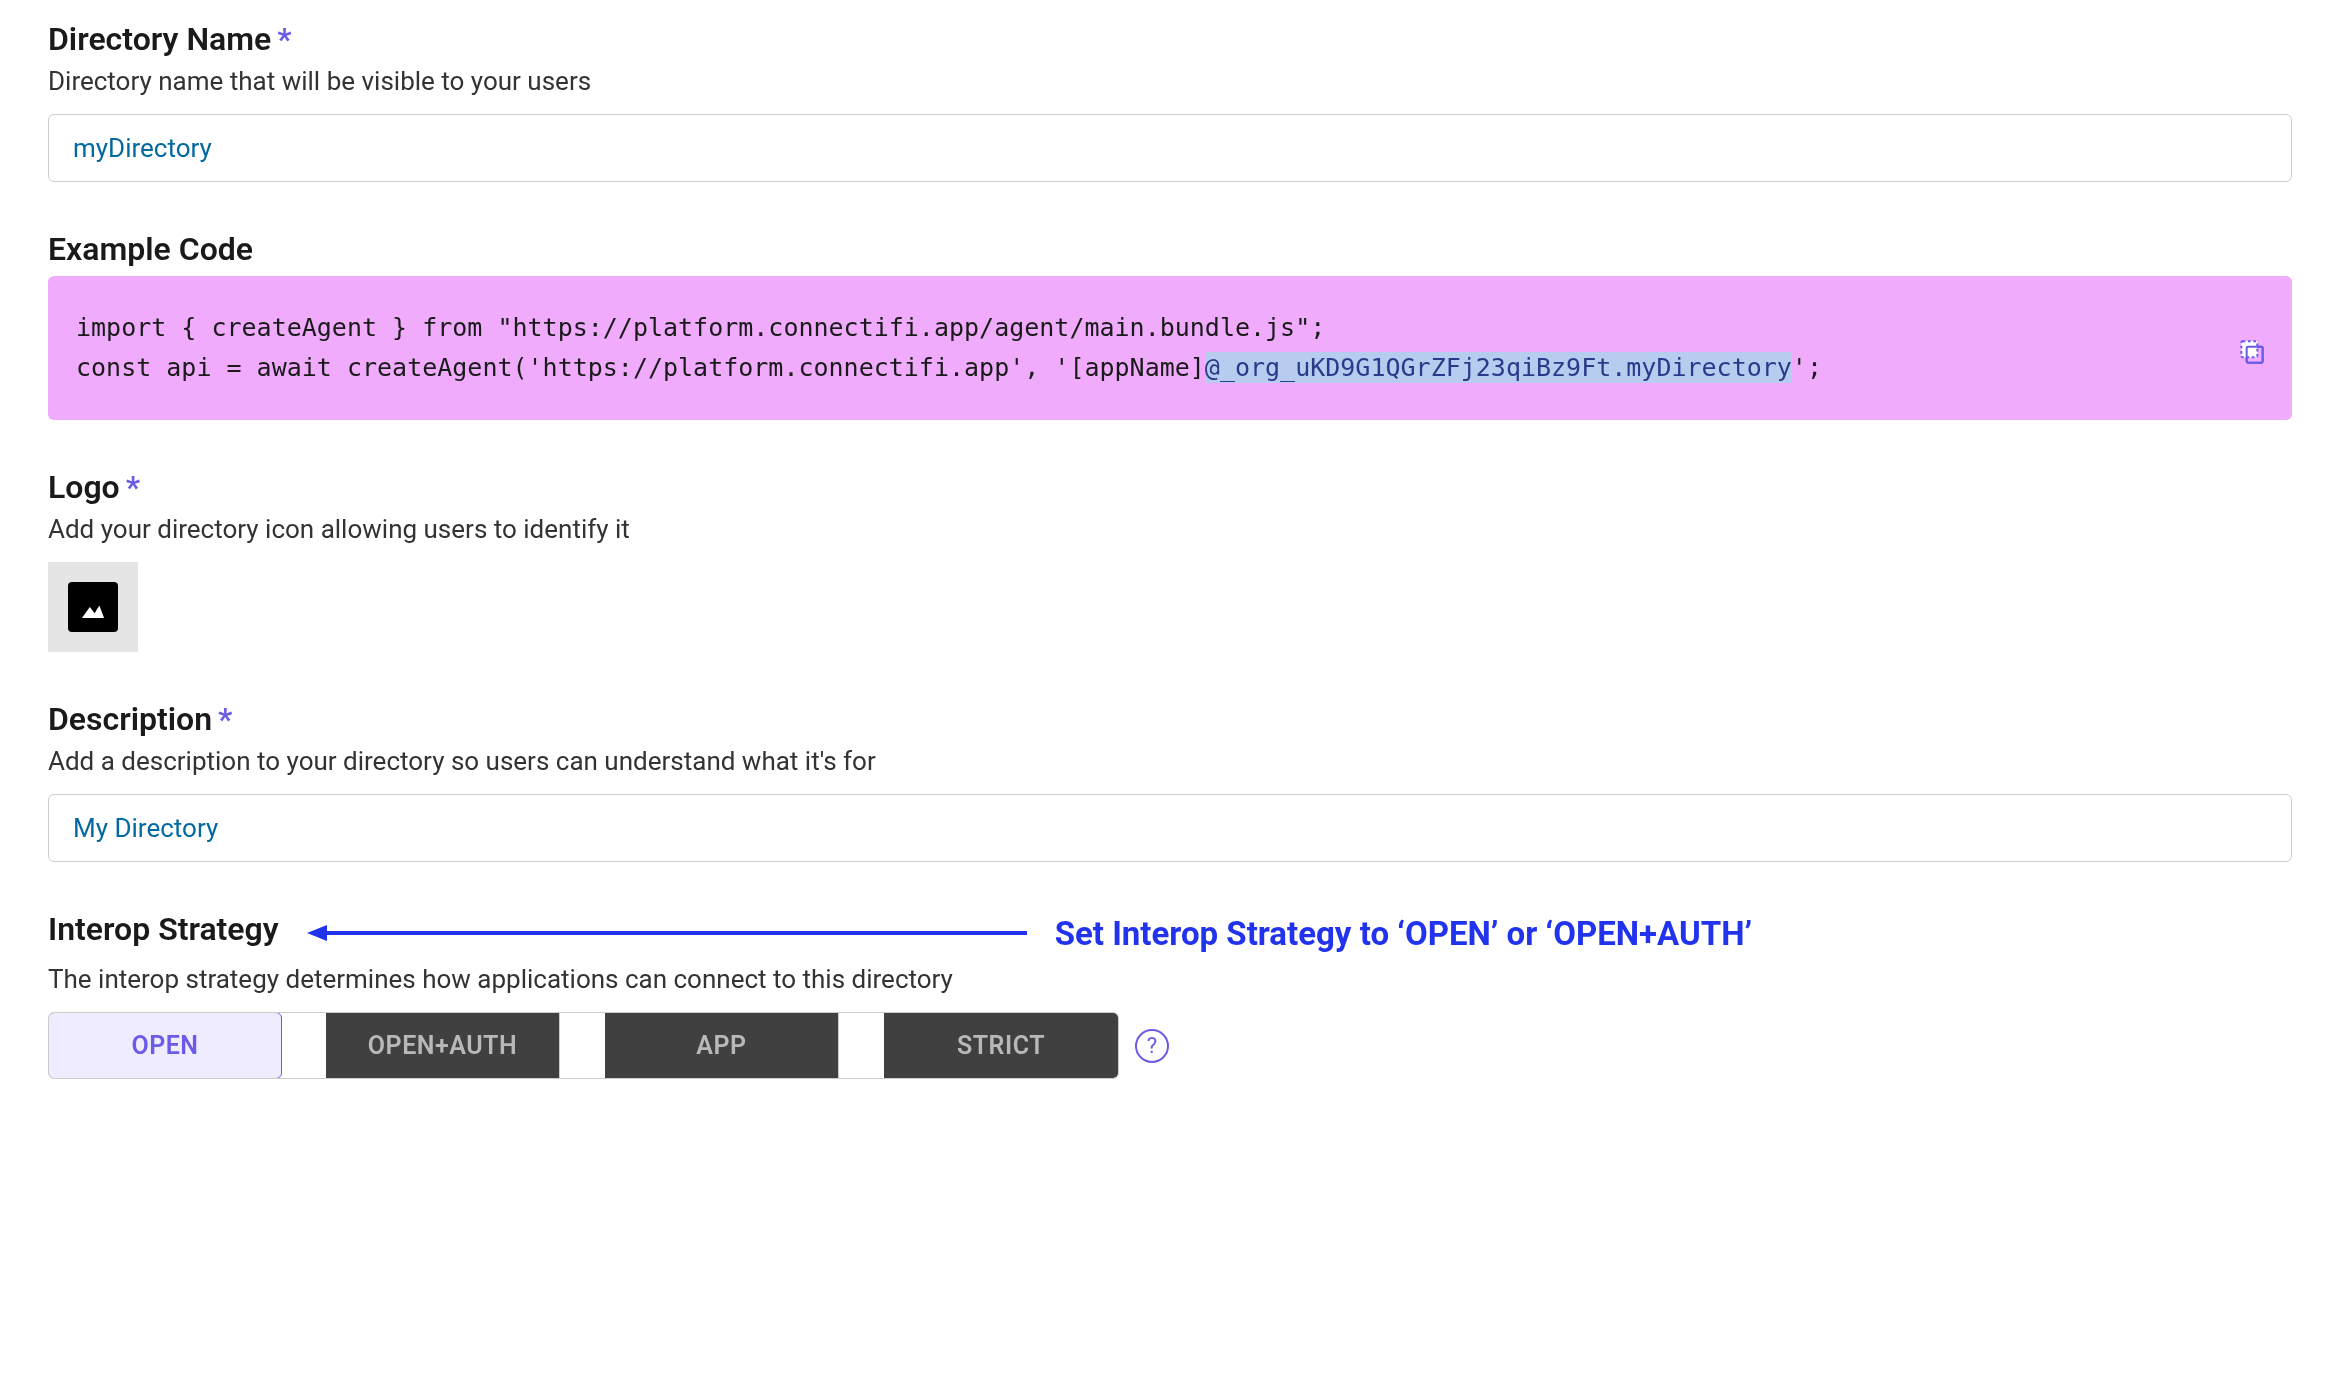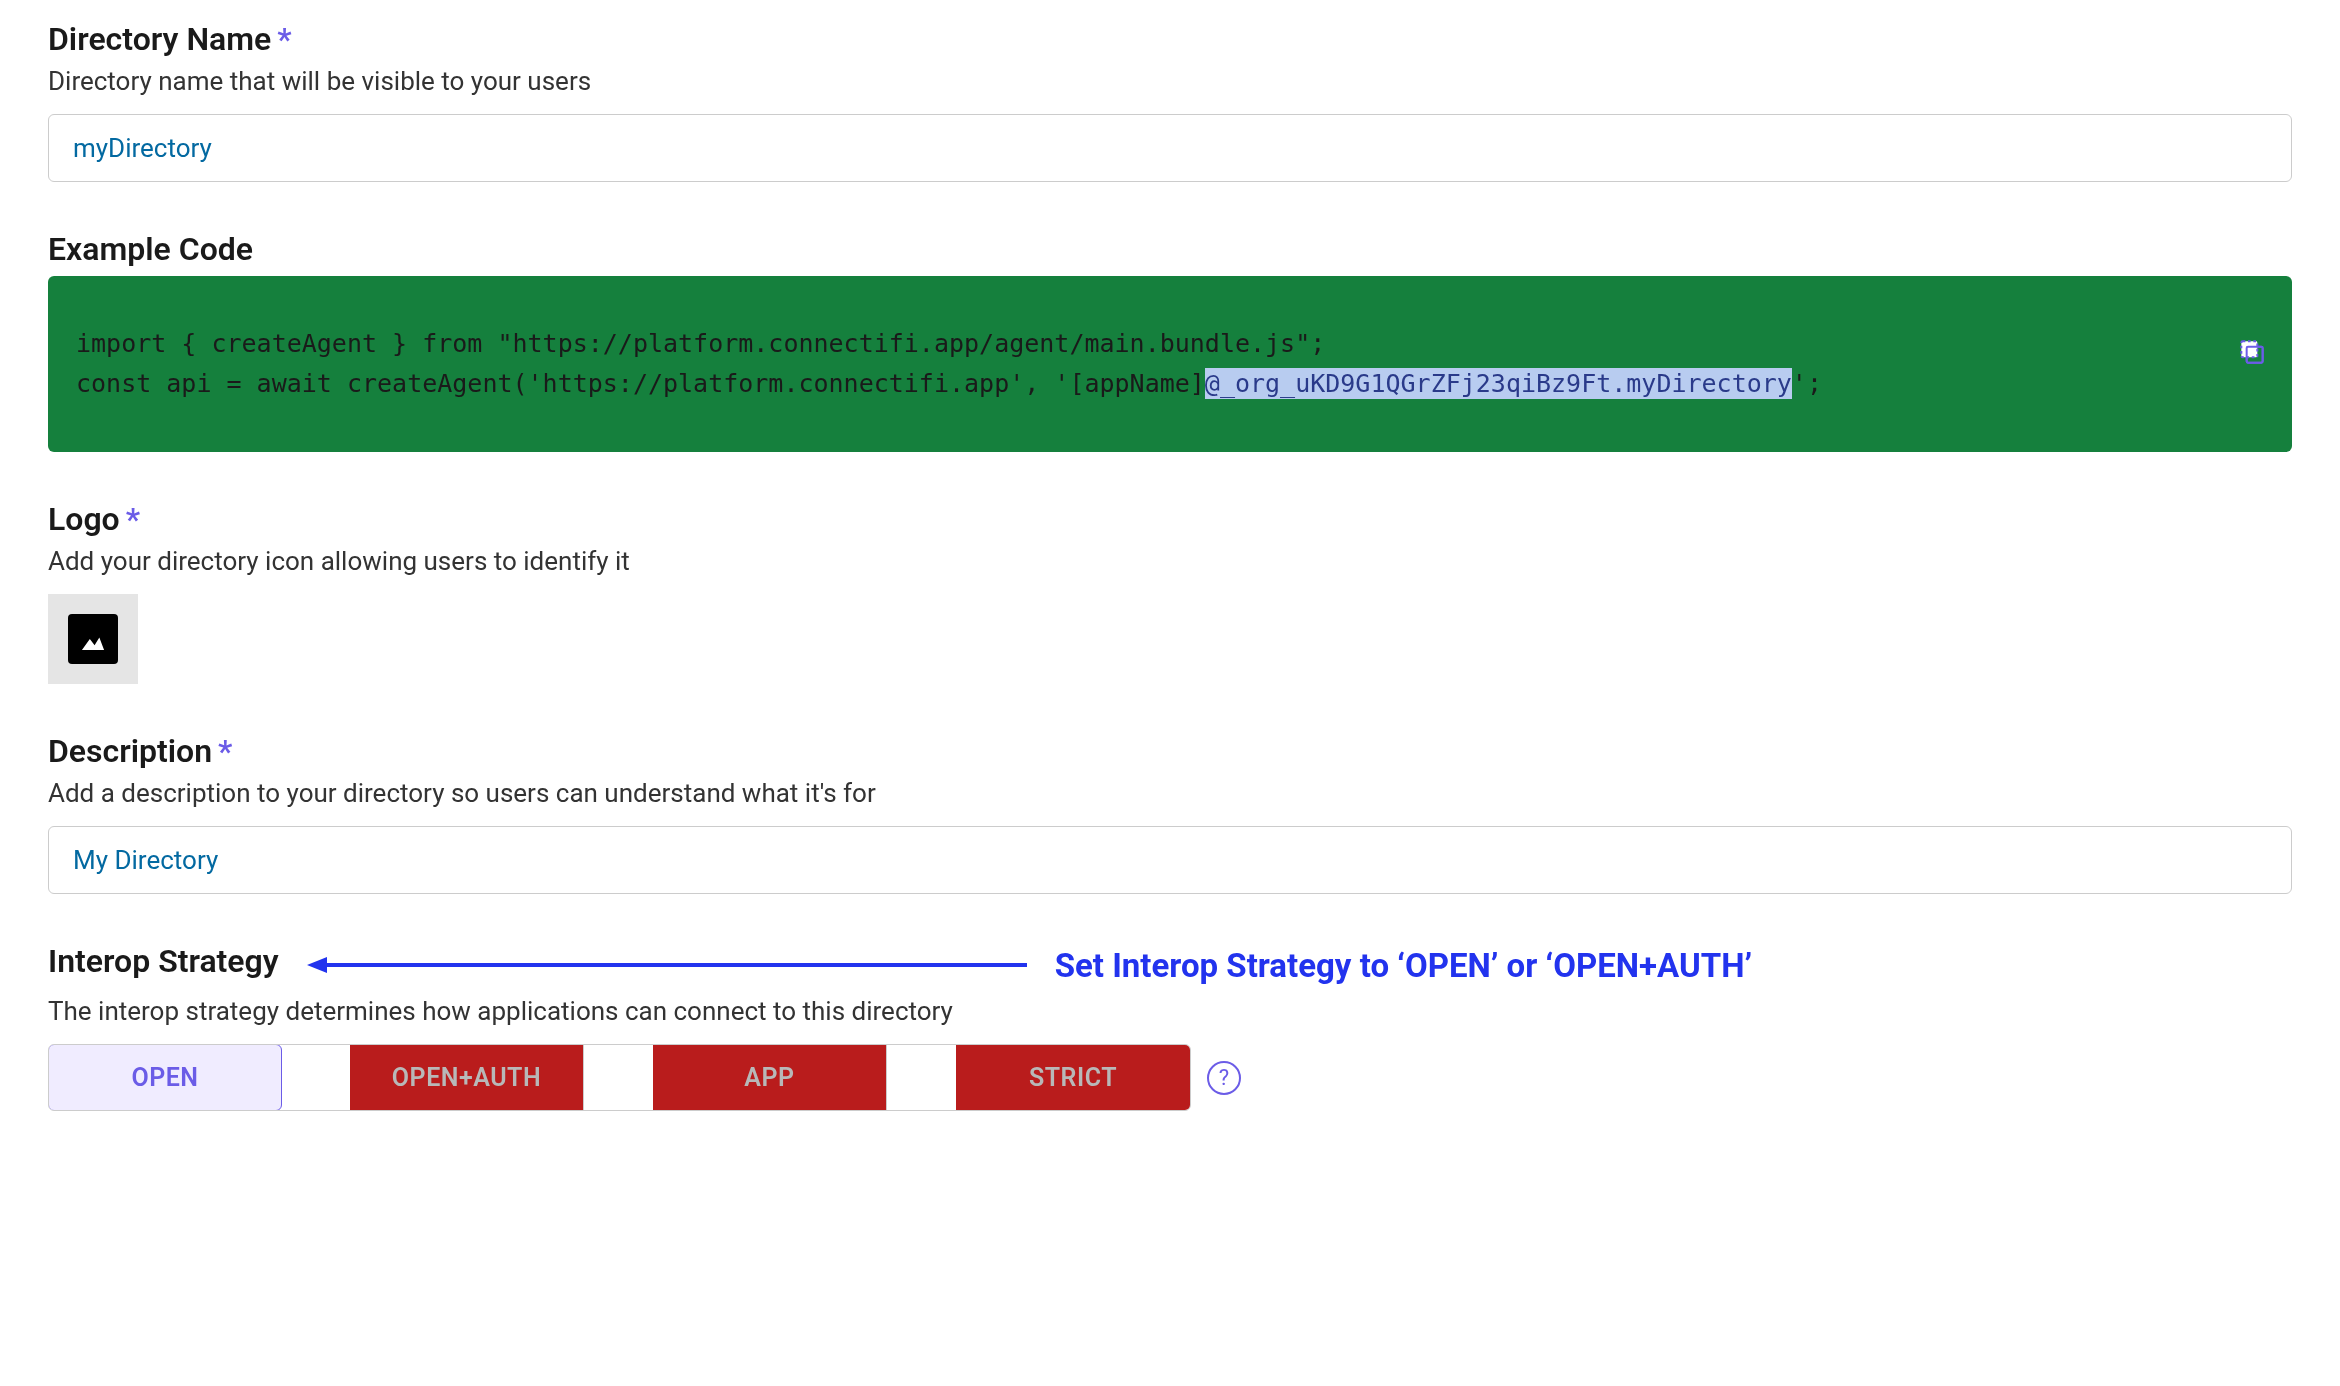--- a/index.html
+++ b/index.html
@@ -36,23 +36,23 @@
       width: 100%;
       padding: 18px 24px;
       font-size: 26px;
       border: 1px solid #ccc;
       border-radius: 6px;
       color: #0369a1;
       font-family: inherit;
     }
     .code-block {
       position: relative;
-      background: #15803d;
-      border-radius: 6px;
-      padding: 48px 28px;
+      background: #f0abfc;
+      border-radius: 6px;
+      padding: 32px 28px;
       font-family: 'Menlo', 'Monaco', 'Consolas', monospace;
       font-size: 25px;
       line-height: 1.6;
       color: #1a1a1a;
       white-space: pre;
       overflow-x: auto;
     }
     .code-highlight {
       background: #b8ccf0;
       color: #2a3a8a;
@@ -119,24 +119,23 @@
       gap: 45px;
     }
     .segment {
       padding: 18px 0;
       width: 234px;
       text-align: center;
       font-size: 25px;
       font-weight: 600;
       color: #b8b8b8;
       cursor: pointer;
-      background: #b91c1c;
+      background: #404040;
       border-right: 1px solid #ccc;
       letter-spacing: 0.5px;
-      margin-left: 24px;
     }
     .segment:last-child {
       border-right: none;
     }
     .segment.selected {
       background: #f0ecff;
       color: #6b5ce7;
       border: 1.5px solid #6b5ce7;
       border-radius: 6px;
       margin: -1px;

